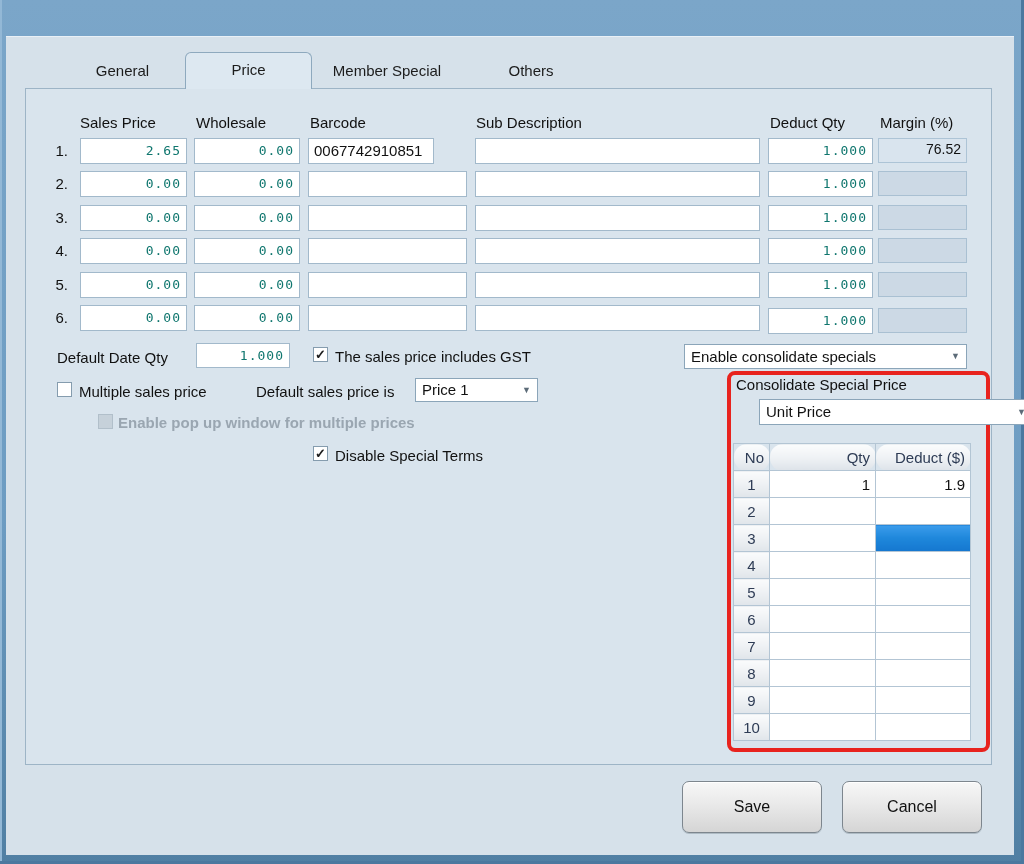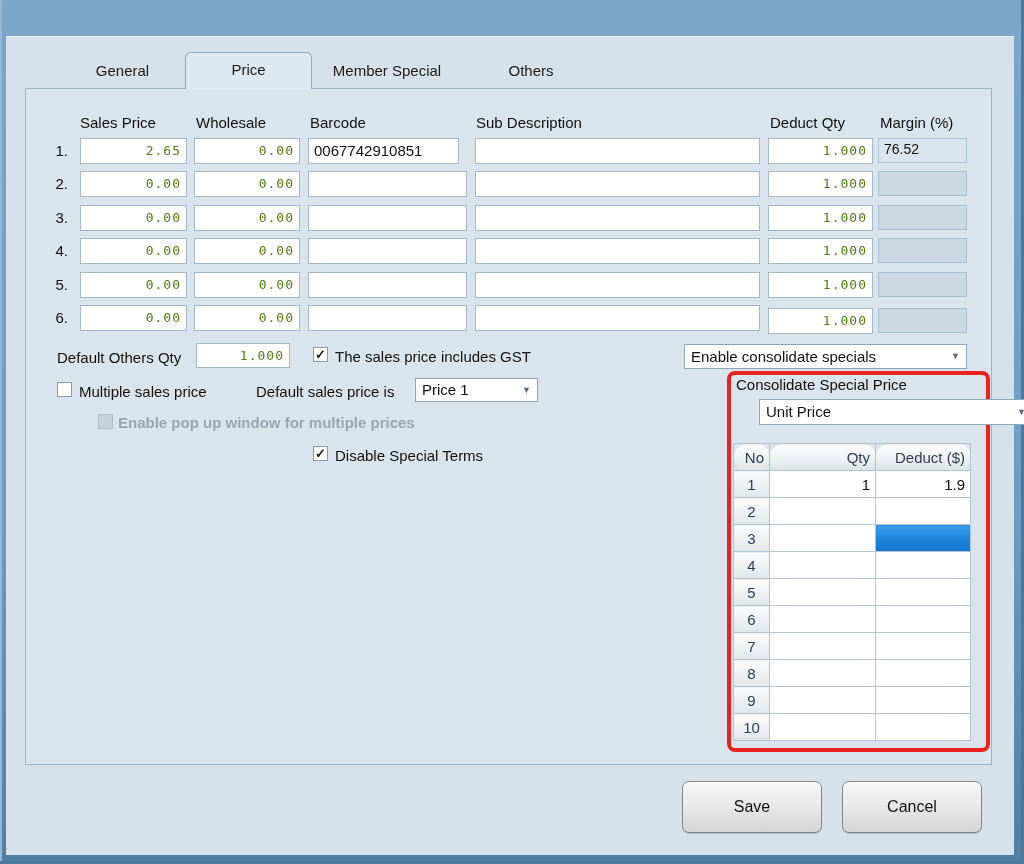--- a/index.html
+++ b/index.html
@@ -27,25 +27,25 @@
   .tab.active { top:52px; height:37px; background:#dde8f1;
     border:1px solid #8ea9be; border-bottom:none; border-radius:6px 6px 0 0;
     z-index:5; line-height:34px; }
 
   .lbl { position:absolute; font-size:15px; color:#111; white-space:nowrap; }
   .lbl.dim { color:#9aa6b1; }
 
   .rownum { position:absolute; width:22px; text-align:right; font-size:15px; color:#111; }
 
   .field { position:absolute; height:26px; background:#ffffff;
-    border:1px solid #a2b9cb; font-size:14px; color:#4d7c0f;
+    border:1px solid #a2b9cb; font-size:14px; color:#0f766e;
     line-height:24px; padding:0 5px; overflow:hidden; white-space:nowrap; }
   .field.num { font-family:"DejaVu Sans Mono", monospace; text-align:right; font-size:13px; letter-spacing:1px; }
   .field.bc { font-size:15px; color:#111; }
-  .field.margin1 { background:#d9e4ee; border-color:#adc4d6; text-align:left;
+  .field.margin1 { background:#d9e4ee; border-color:#adc4d6; text-align:right;
     font-size:14px; color:#111; line-height:18px; padding-top:1px; height:25px; }
   .field.margindim { background:#ccd9e5; border-color:#a9c0d2; height:25px; }
 
   .cb { position:absolute; width:15px; height:15px; background:#fff;
     border:1px solid #859cae; text-align:center; }
   .cb .check { display:block; font-size:13px; font-weight:bold; color:#1c1c1c;
     line-height:14px; }
   .cb.disabled { background:#c6d1da; border-color:#b1bfca; }
 
   .dd { position:absolute; background:#fff; border:1px solid #8ba5b9;
@@ -89,21 +89,21 @@
   <div class="lbl" style="left:80px;top:114px;">Sales Price</div>
   <div class="lbl" style="left:196px;top:114px;">Wholesale</div>
   <div class="lbl" style="left:310px;top:114px;">Barcode</div>
   <div class="lbl" style="left:476px;top:114px;">Sub Description</div>
   <div class="lbl" style="left:770px;top:114px;">Deduct Qty</div>
   <div class="lbl" style="left:880px;top:114px;">Margin (%)</div>
 
   <div class="rownum" style="left:46px;top:142px;">1.</div>
   <div class="field num" style="left:80px;top:138px;width:107px;">2.65</div>
   <div class="field num" style="left:194px;top:138px;width:106px;">0.00</div>
-  <div class="field bc" style="left:308px;top:138px;width:151px;">0067742910851</div>
+  <div class="field bc" style="left:308px;top:138px;width:126px;">0067742910851</div>
   <div class="field" style="left:475px;top:138px;width:285px;"></div>
   <div class="field num" style="left:768px;top:138px;width:105px;">1.000</div>
   <div class="field margin1" style="left:878px;top:138px;width:89px;">76.52</div>
 
   <div class="rownum" style="left:46px;top:175px;">2.</div>
   <div class="field num" style="left:80px;top:171px;width:107px;">0.00</div>
   <div class="field num" style="left:194px;top:171px;width:106px;">0.00</div>
   <div class="field bc" style="left:308px;top:171px;width:159px;"></div>
   <div class="field" style="left:475px;top:171px;width:285px;"></div>
   <div class="field num" style="left:768px;top:171px;width:105px;">1.000</div>
@@ -134,21 +134,21 @@
   <div class="field margindim" style="left:878px;top:272px;width:89px;"></div>
 
   <div class="rownum" style="left:46px;top:309px;">6.</div>
   <div class="field num" style="left:80px;top:305px;width:107px;">0.00</div>
   <div class="field num" style="left:194px;top:305px;width:106px;">0.00</div>
   <div class="field bc" style="left:308px;top:305px;width:159px;"></div>
   <div class="field" style="left:475px;top:305px;width:285px;"></div>
   <div class="field num" style="left:768px;top:308px;width:105px;">1.000</div>
   <div class="field margindim" style="left:878px;top:308px;width:89px;"></div>
 
-  <div class="lbl" style="left:57px;top:349px;">Default Others Qty</div>
+  <div class="lbl" style="left:57px;top:349px;">Default Date Qty</div>
   <div class="field num" style="left:196px;top:343px;width:94px;height:25px;">1.000</div>
 
   <div class="cb" style="left:313px;top:347px;">
     <span class="check">✓</span>
   </div>
   <div class="lbl" style="left:335px;top:348px;">The sales price includes GST</div>
 
   <div class="dd" style="left:684px;top:344px;width:283px;height:25px;">
     <span>Enable consolidate specials</span>
     <span class="arrow">▼</span>

